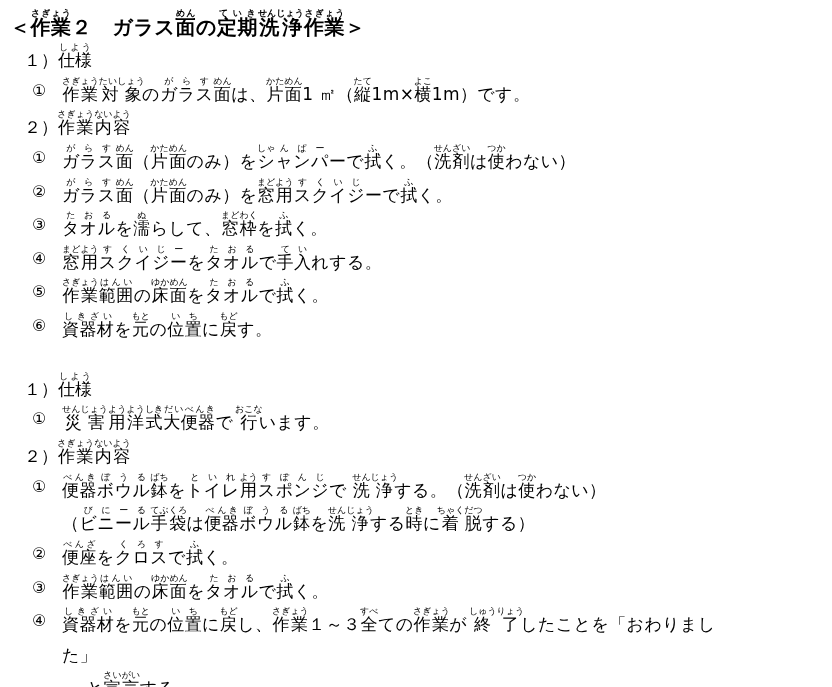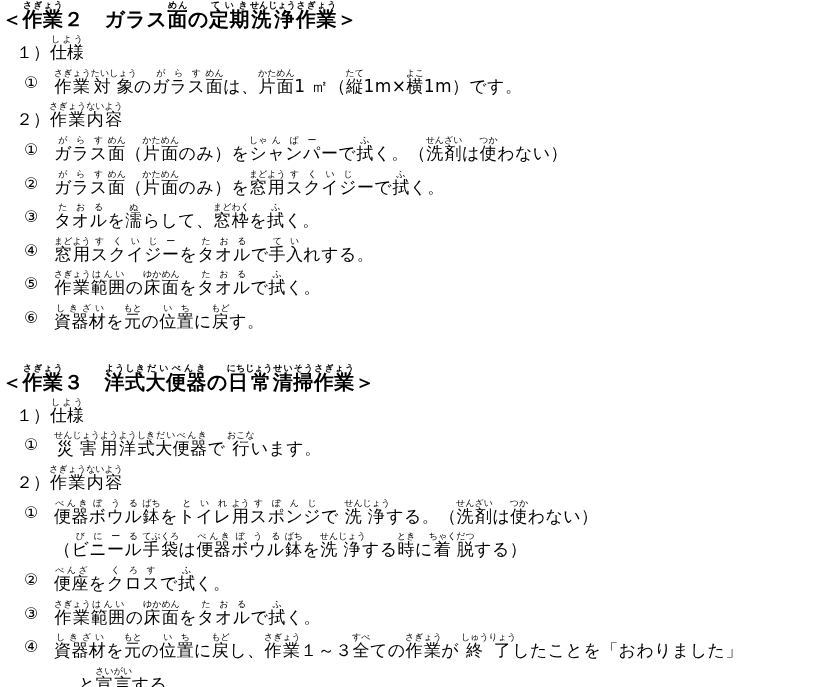--- a/index.html
+++ b/index.html
@@ -11,21 +11,21 @@
     width: 832px;
     height: 687px;
     font-family: "DejaVu Sans", "Liberation Sans", sans-serif;
     color: #000000;
     overflow: hidden;
   }
   .page {
     position: relative;
     width: 748px;
     height: 687px;
-    padding: 0;
+    padding: 8px;
     box-sizing: border-box;
   }
 
   
   ruby {
     ruby-position: over;
     -webkit-ruby-position: before;
   }
   rt {
     font-size: 9px;
@@ -124,21 +124,20 @@
             <span class="item-text"><ruby>作業<rt>さぎょう</rt></ruby><ruby>範囲<rt>はんい</rt></ruby><span>の</span><ruby>床面<rt>ゆかめん</rt></ruby><span>を</span><ruby>タ<rt>た</rt></ruby><ruby>オ<rt>お</rt></ruby><ruby>ル<rt>る</rt></ruby><span>で</span><ruby>拭<rt>ふ</rt></ruby><span>く。</span></span>
           </li>
           <li class="item">
             <span class="item-marker">⑥</span>
             <span class="item-text"><ruby>資器材<rt>しきざい</rt></ruby><span>を</span><ruby>元<rt>もと</rt></ruby><span>の</span><ruby>位置<rt>いち</rt></ruby><span>に</span><ruby>戻<rt>もど</rt></ruby><span>す。</span></span>
           </li>
         </ul>
       </div>
       <div class="gap"></div>
       <div class="section">
-        <div class="section-title"><span>＜</span><ruby>作業<rt>さぎょう</rt></ruby><span>３　</span><ruby>洋式<rt>ようしき</rt></ruby><ruby>大便器<rt>だいべんき</rt></ruby><span>の</span><ruby>日常<rt>にちじょう</rt></ruby><ruby>清掃<rt>せいそう</rt></ruby><ruby>作業<rt>さぎょう</rt></ruby><span>＞</span></div>
         <div class="heading"><span>１）</span><ruby>仕様<rt>しよう</rt></ruby></div>
         <ul class="items">
           <li class="item">
             <span class="item-marker">①</span>
             <span class="item-text"><ruby>災害<rt>せんじょう</rt></ruby><ruby>用<rt>よう</rt></ruby><ruby>洋式<rt>ようしき</rt></ruby><ruby>大便器<rt>だいべんき</rt></ruby><span>で </span><ruby>行<rt>おこな</rt></ruby><span>います。</span></span>
           </li>
         </ul>
         <div class="heading"><span>２）</span><ruby>作業<rt>さぎょう</rt></ruby><ruby>内容<rt>ないよう</rt></ruby></div>
         <ul class="items">
           <li class="item">

